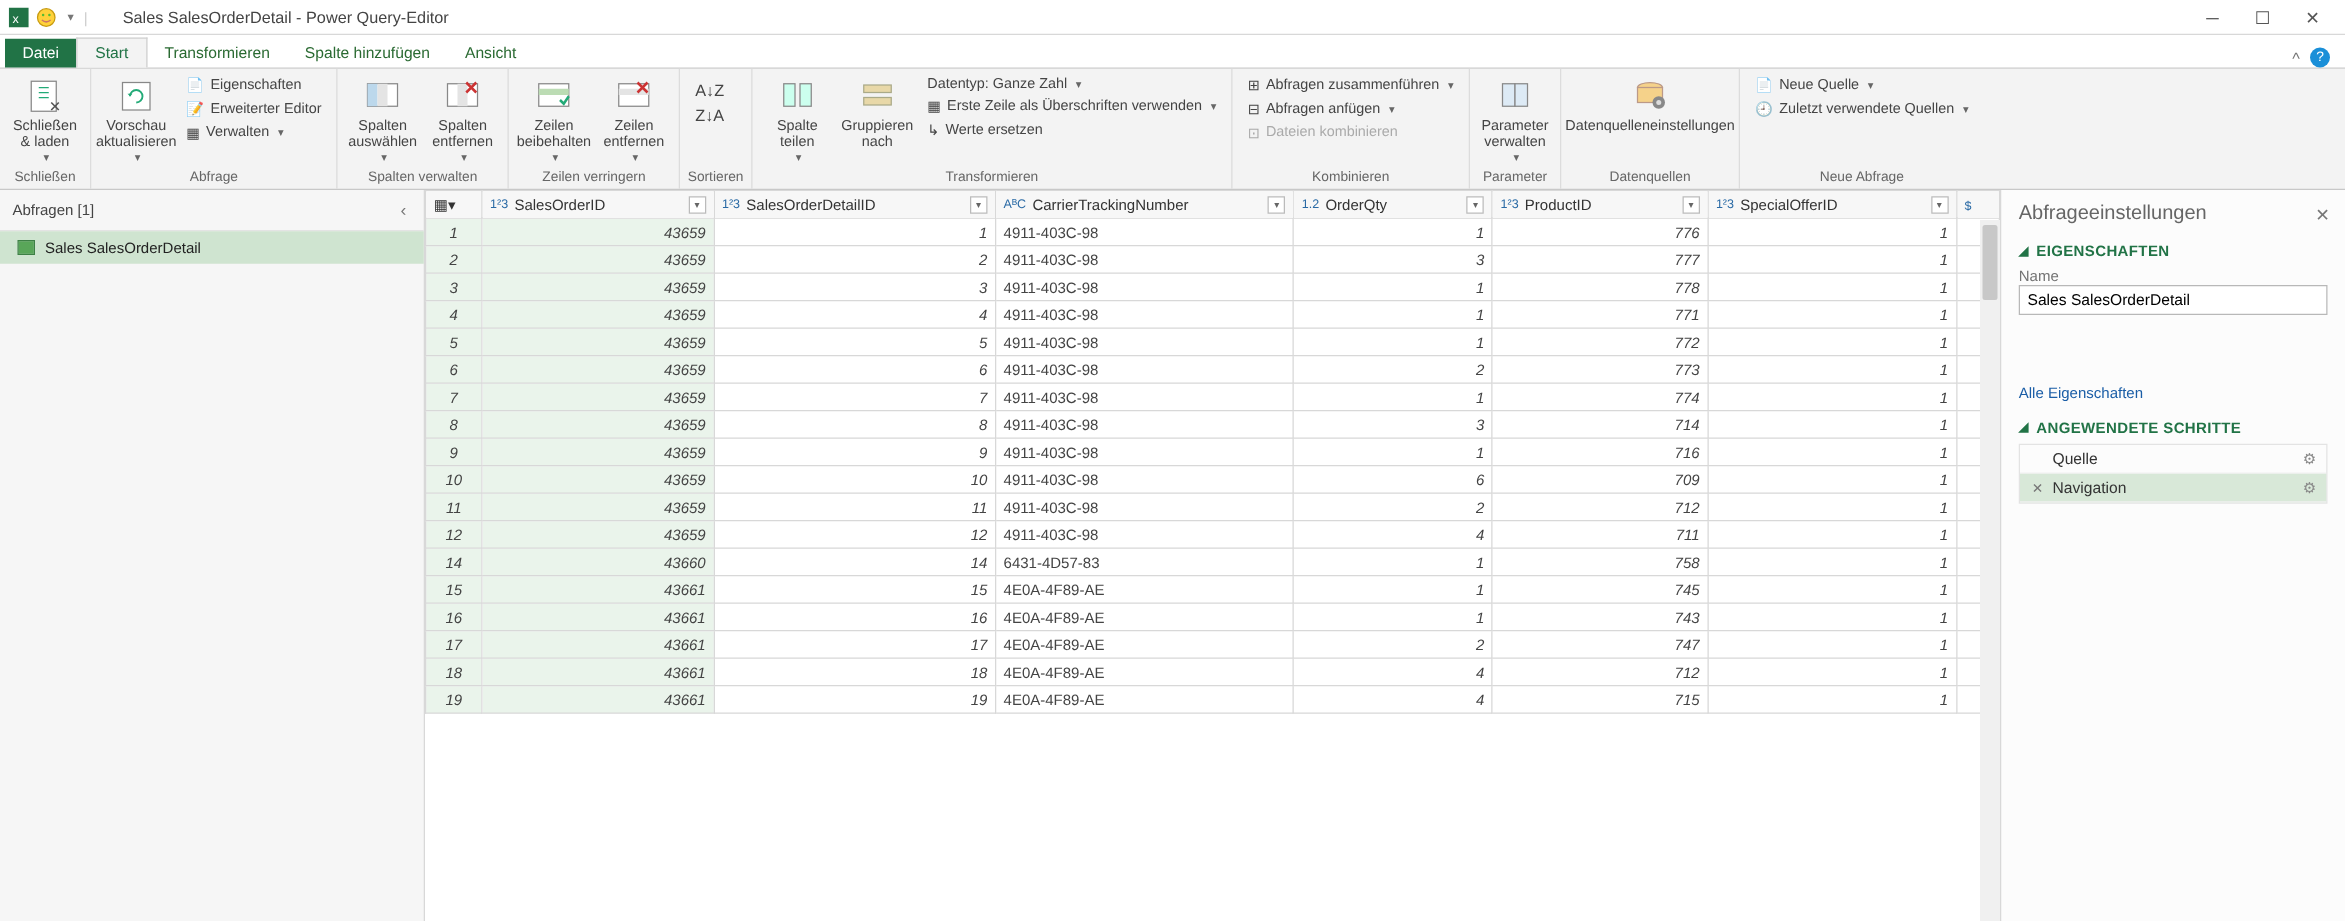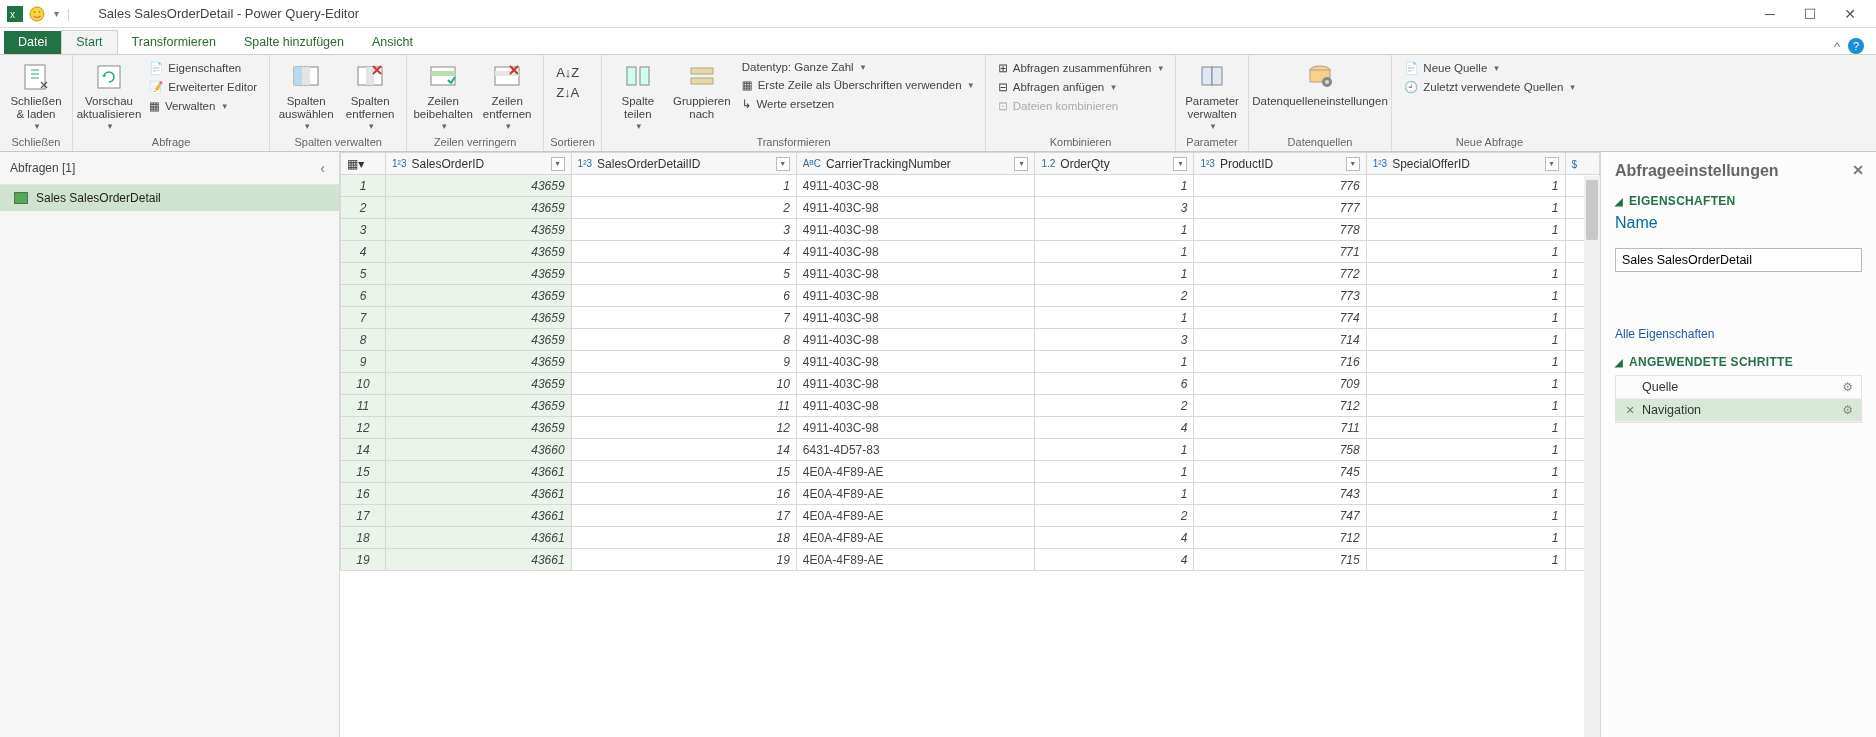--- a/index.html
+++ b/index.html
@@ -50,21 +50,21 @@
   .filter { margin-left:auto; width:14px; height:14px; border:1px solid #bbb; background:#fff; font-size:8px; color:#666; display:flex; align-items:center; justify-content:center; }
   .rownum { background:#eaf4eb; text-align:center; color:#444; font-style:italic; width:34px; }
   td.num { text-align:right; font-style:italic; }
   td.selcol { background:#eaf4eb; }
   .grid .corner { width:34px; background:#f7f7f7; }
   .vscroll { position:absolute; right:0; top:24px; bottom:0; width:16px; background:#f0f0f0; }
   .vscroll .thumb { position:absolute; top:4px; left:2px; right:2px; height:60px; background:#c8c8c8; border-radius:2px; }
 
   
   .settings { width:276px; border-left:1px solid #d8d8d8; background:#fcfcfc; display:flex; flex-direction:column; }
-  .settings .title { display:flex; align-items:flex-start; padding:10px 12px 10px 14px; font-size:16px; color:#666;font-weight:bold; }
+  .settings .title { display:flex; align-items:flex-end; padding:10px 12px 10px 14px; font-size:16px; color:#666; }
   .settings .title .x { margin-left:auto; color:#777; cursor:pointer; font-size:14px; }
   .sect { padding:4px 14px 8px 14px; }
   .sect .cap { display:flex; align-items:center; gap:6px; color:#217346; font-weight:600; font-size:12px; letter-spacing:.3px; margin-bottom:6px; }
   .caret { font-size:10px; color:#217346; }
   .sect input { width:100%; padding:4px 6px; font-size:12.5px; border:1px solid #b8b8b8; }
   .link { color:#1a5da6; cursor:pointer; padding:8px 0 2px 0; display:inline-block; font-size:12px;margin-top:47px; }
   .steps { border:1px solid #e3e3e3; }
   .step { display:flex; align-items:center; padding:4px 8px; font-size:12.5px; color:#333; border-bottom:1px solid #f0f0f0; }
   .step.sel { background:#d8e8d8; }
   .step .gear { margin-left:auto; color:#888; font-size:12px; }
@@ -620,21 +620,21 @@
   <div class="settings">
     <div class="title">
       <span>Abfrageeinstellungen</span>
       <span class="x">✕</span>
     </div>
     <div class="sect">
       <div class="cap">
           <span class="caret">◢</span>
           <span>EIGENSCHAFTEN</span>
         </div>
-      <div style="font-size:16px;color:#0369a1;margin:2px 0 16px 0;">Name</div>
+      <div style="font-size:12px;color:#737373;margin:2px 0 0 0;">Name</div>
       <input type="text" value="Sales SalesOrderDetail" style="">
       <span class="link">Alle Eigenschaften</span>
     </div>
     <div class="sect">
       <div class="cap">
           <span class="caret">◢</span>
           <span>ANGEWENDETE SCHRITTE</span>
         </div>
       <div class="steps">
         <div class="step">

